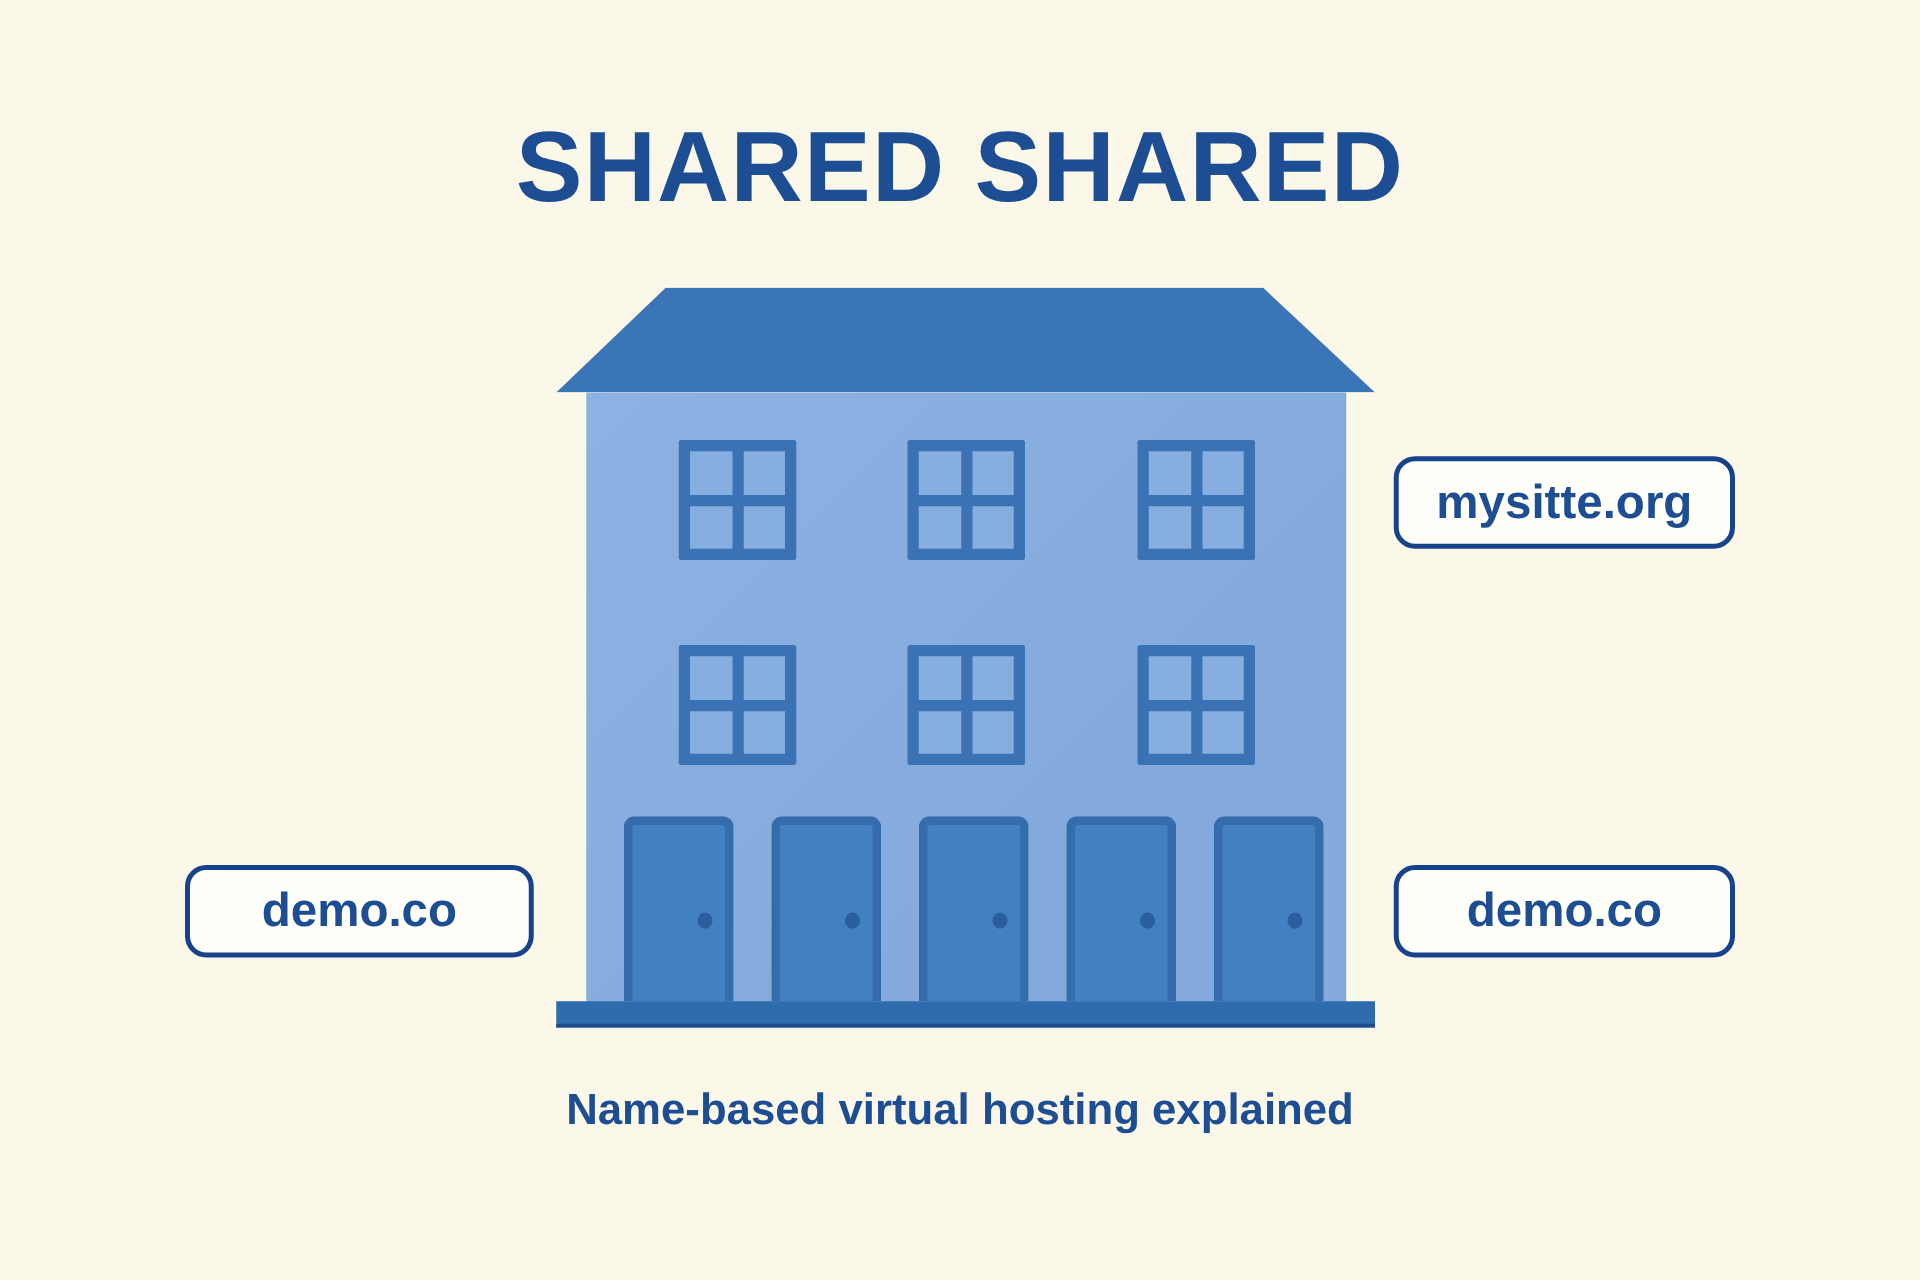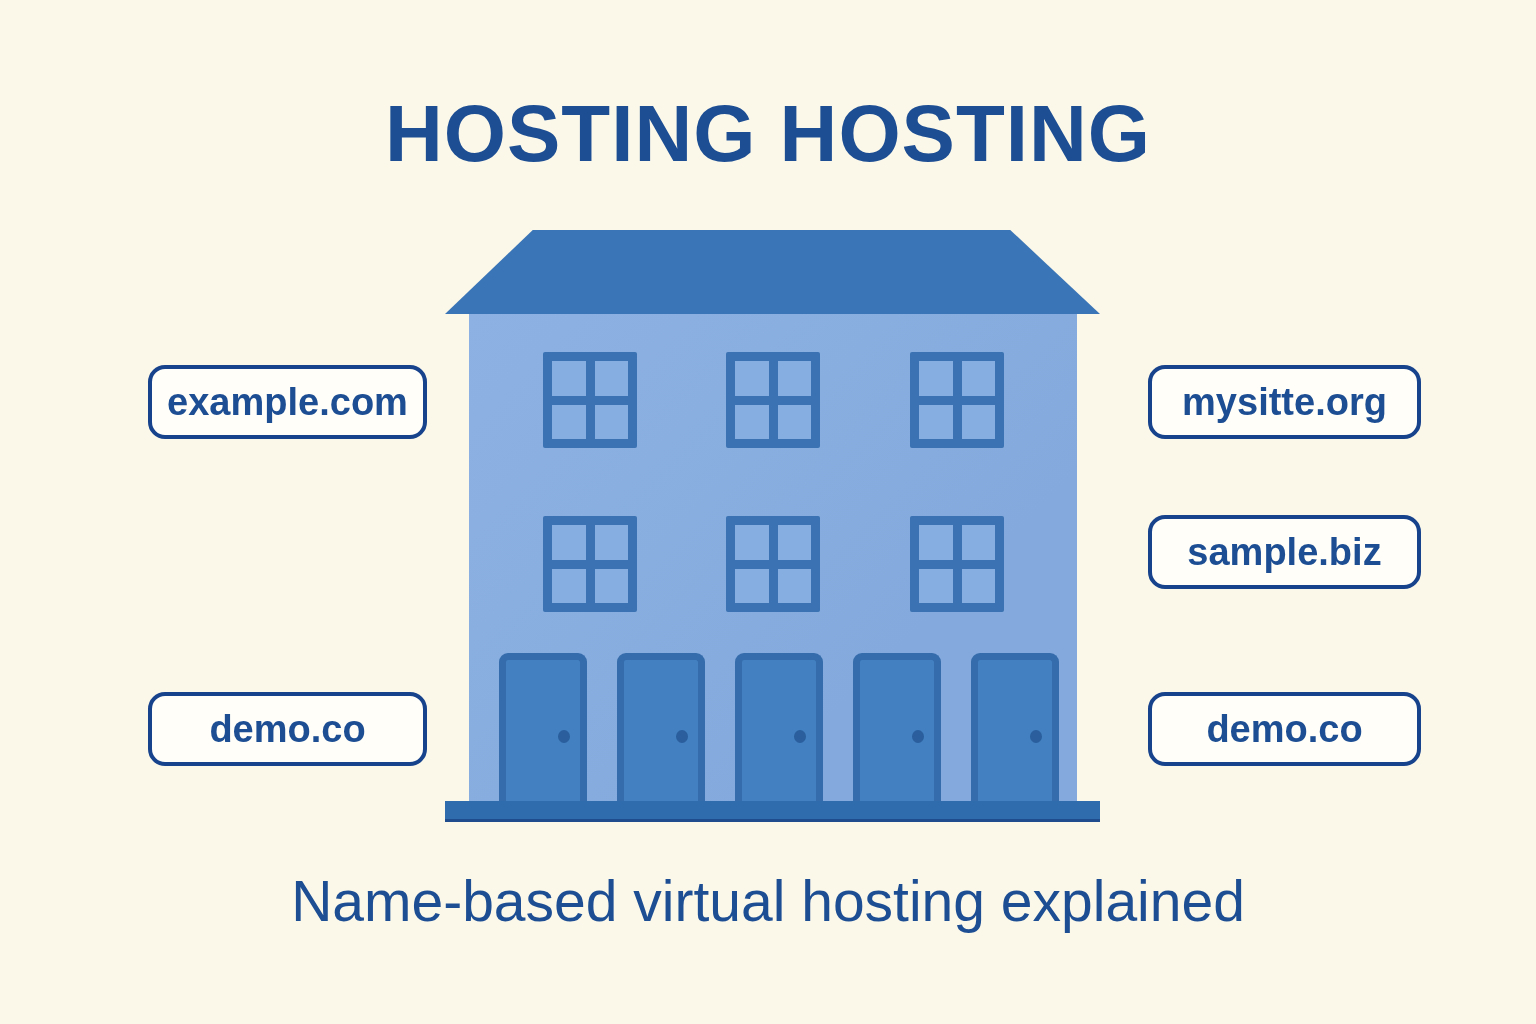--- a/index.html
+++ b/index.html
@@ -33,22 +33,22 @@
     text-align:center;
     font-size:80px;
     font-weight:bold;
     letter-spacing:1px;
     color:var(--navy);
   }
   .subtitle{
     position:absolute;
     top:868px;left:0;width:100%;
     text-align:center;
-    font-size:57px;
-    font-weight:400;
+    font-size:35px;
+    font-weight:700;
     color:var(--navy);
   }
   
   .roof{
     position:absolute;
     left:445px;top:230px;width:655px;height:84px;
     background:var(--roof);
     clip-path:polygon(13.4% 0,86.3% 0,100% 100%,0 100%);
   }
   .house-body{
@@ -109,31 +109,31 @@
     border-radius:17px;
     background:var(--box-bg);
     display:flex;
     align-items:center;
     justify-content:center;
     font-size:38px;
     font-weight:bold;
     color:var(--navy);
   }
   .left-col{left:148px;width:279px;}
-  .right-col{left:1115px;width:273px;margin-left:33px;}
+  .right-col{left:1115px;width:273px;}
   .row1{top:365px;}
   .row2{top:515px;}
   .row3{top:692px;}
 </style>
 </head>
 <body>
 
 <div class="canvas">
 
-  <h1 class="title">HOSTING HOSTING</h1>
+  <h1 class="title">SHARED SHARED</h1>
 
   <div class="roof"></div>
   <div class="house-body"></div>
 
   <div class="window w1">
     <div class="pane"></div>
       <div class="pane"></div>
       <div class="pane"></div>
       <div class="pane"></div>
   </div>
@@ -179,32 +179,26 @@
     </div>
   <div class="door d4">
       <span class="knob"></span>
     </div>
   <div class="door d5">
       <span class="knob"></span>
     </div>
 
   <div class="house-base"></div>
 
-  <div class="domain-box left-col row1">
-    <span>example.com</span>
-  </div>
   <div class="domain-box left-col row3">
     <span>demo.co</span>
   </div>
 
   <div class="domain-box right-col row1">
     <span>mysitte.org</span>
   </div>
-  <div class="domain-box right-col row2">
-    <span>sample.biz</span>
-  </div>
   <div class="domain-box right-col row3">
     <span>demo.co</span>
   </div>
 
   <p class="subtitle">Name-based virtual hosting explained</p>
 
 </div>
 
 </body></html>

